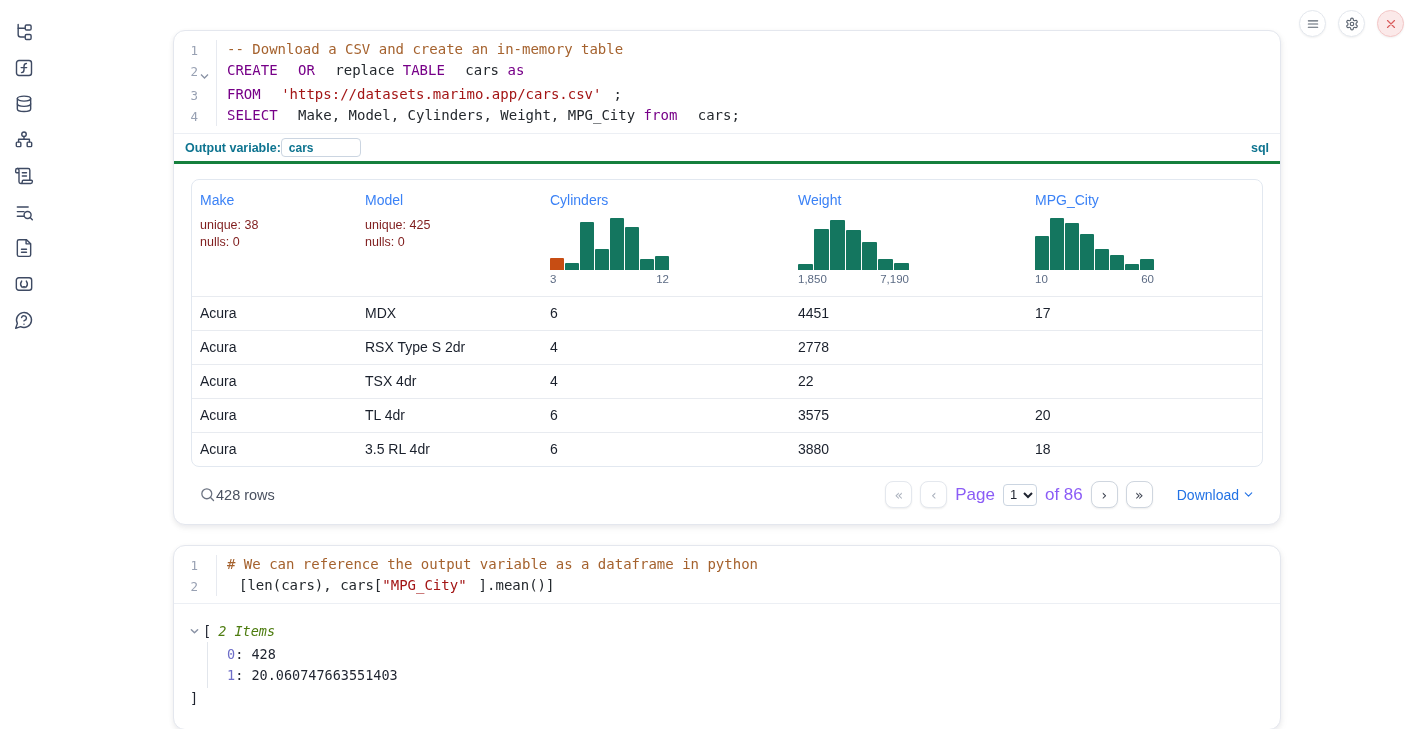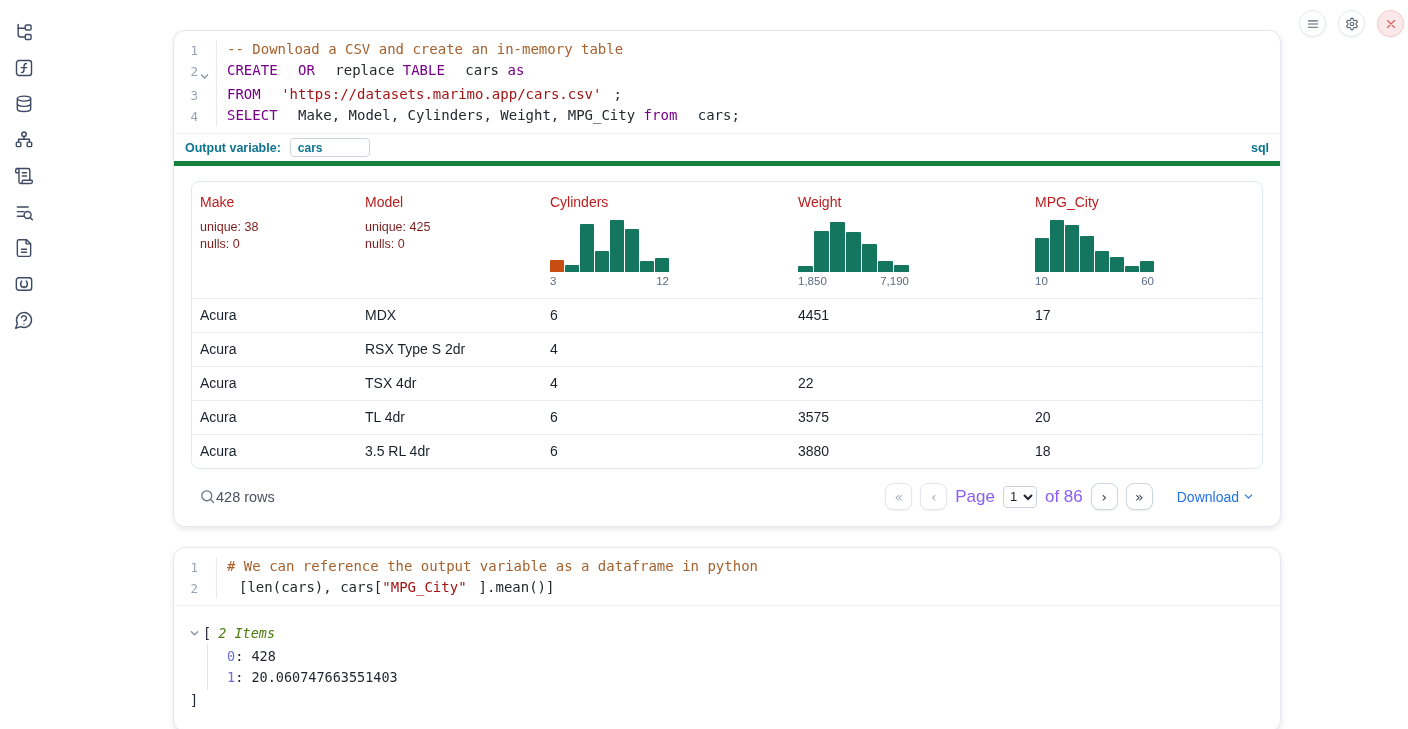--- a/index.html
+++ b/index.html
@@ -37,34 +37,34 @@
   .ln { width:24px; flex:none; text-align:right; color:#98a1b3; font-size:12.5px; padding-top:1px; }
   .fold { width:12px; flex:none; text-align:center; padding-top:5px; }
   .code { flex:1; border-left:1px solid #e7eaf0; margin-left:6px; padding-left:10px;
     white-space:pre; color:#24292e; }
   .tok-comment { color:#a5622e; }
   .tok-kw { color:#770088; }
   .tok-str { color:#a31515; }
   .tok-plain { color:#24292e;padding-left:12px; }
 
   
-  .outvar-bar { display:flex; align-items:center; gap:9px; padding:4px 11px;
-    border-top:1px solid #eceff4; border-bottom:5px solid #15803d; }
+  .outvar-bar { display:flex; align-items:center; padding:4px 11px;
+    border-top:1px solid #eceff4; border-bottom:3px solid #15803d; }
   .outvar-label { color:#0e7490; font-weight:700; font-size:12.5px; }
   .outvar-input { width:80px; height:19px; border:1px solid #cbd5e1; border-radius:4px;
     font-size:12px; font-weight:700; color:#0e7490; padding:1px 7px;
     font-family:"Liberation Sans",sans-serif; }
   .lang-badge { margin-left:auto; color:#0e7490; font-weight:700; font-size:12.5px; }
 
   
   .cell-output { padding:15px 17px 14px; }
   .data-table { border:1px solid #e2e8f0; border-radius:8px; overflow:hidden; }
   .thead, .tr { display:grid; grid-template-columns:165px 185px 248px 237px 1fr; }
   .th { padding:12px 8px 10px; }
-  .col-name { font-size:14px; color:#b91c1c; cursor:pointer; }
+  .col-name { font-size:14px; color:#3b82f6; cursor:pointer; }
   .col-stats { margin-top:9px; font-size:12.5px; color:#7f1d1d; line-height:17px; }
   .hist-wrap { margin-top:6px; width:fit-content; }
   .hist-bars { display:flex; align-items:flex-end; gap:1px; height:56px; }
   .hist-bar { border-radius:1px 1px 0 0; }
   .hist-ticks { display:flex; justify-content:space-between; font-size:11.5px;
     color:#5c6b84; margin-top:3px; line-height:13px; }
   .tr { border-top:1px solid #e8ebf0; }
   .td { padding:8px; height:33px; font-size:14px; color:#1a202c; line-height:17px; }
 
   
@@ -303,20 +303,21 @@
               <div class="td">Acura</div>
               <div class="td">MDX</div>
               <div class="td">6</div>
               <div class="td">4451</div>
               <div class="td">17</div>
             </div>
             <div class="tr">
               <div class="td">Acura</div>
               <div class="td">RSX Type S 2dr</div>
               <div class="td">4</div>
+              <div class="td">2778</div>
             </div>
             <div class="tr">
               <div class="td">Acura</div>
               <div class="td">TSX 4dr</div>
               <div class="td">4</div>
               <div class="td">22</div>
             </div>
             <div class="tr">
               <div class="td">Acura</div>
               <div class="td">TL 4dr</div>

